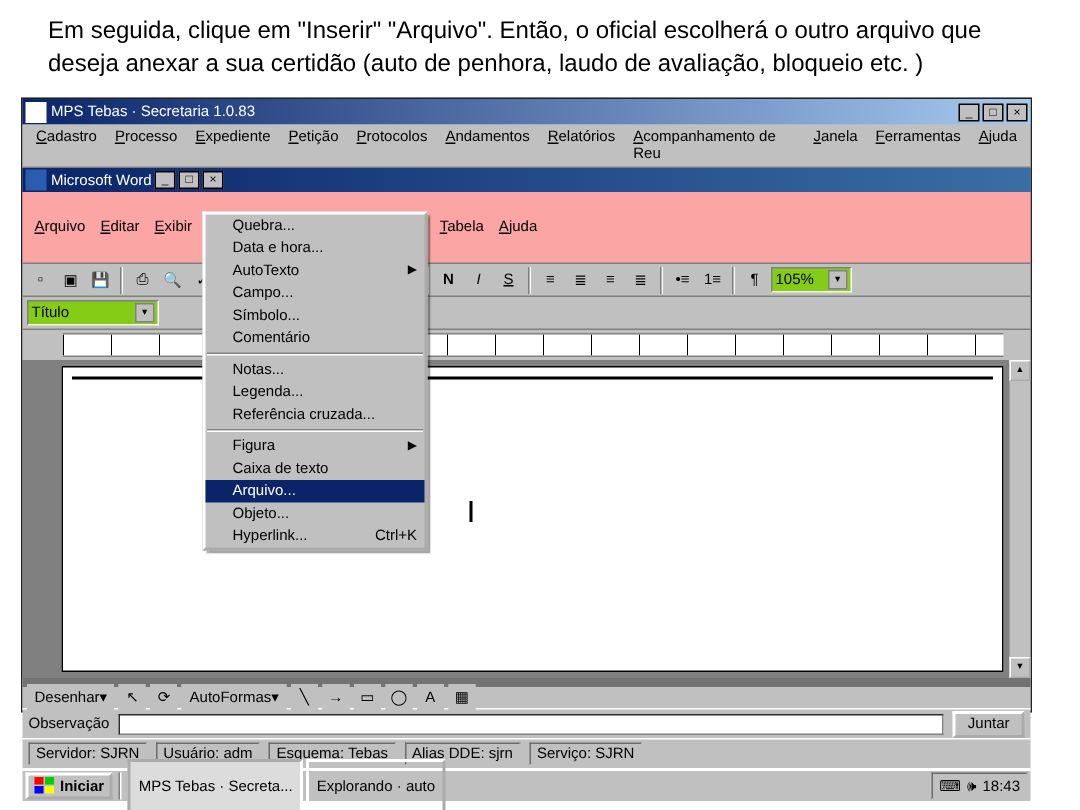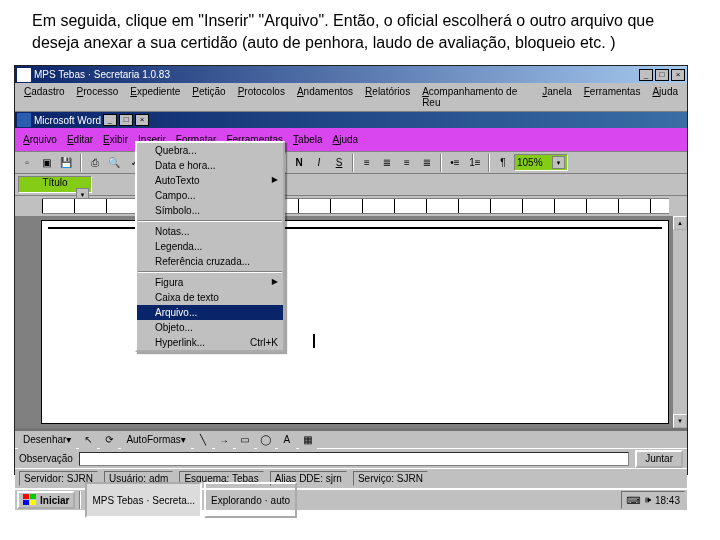--- a/index.html
+++ b/index.html
@@ -52,23 +52,23 @@
     height:16px;
     background: linear-gradient(to right,#0a246a,#3a6ea5);
     display:flex; align-items:center;
     color:#fff; font-size:10px;
     padding:0 2px;
   }
   .word-titlebar .wicon {
     width:14px; height:14px; background:#2a5db0; margin-right:3px; display:inline-block;
   }
   .word-menubar {
-    background:#d946ef;
+    background:#fca5a5;
     border-bottom:1px solid #808080;
-    padding:5px 3px;
+    padding:17px 3px;
     display:flex;
     font-size:10px;
   }
   .word-menubar span { padding:1px 5px; }
   .toolbar {
     background:#c0c0c0;
     border-bottom:1px solid #808080;
     padding:1px 3px;
     display:flex;
     align-items:center;
@@ -145,21 +145,21 @@
     display:flex;
     justify-content:space-between;
     position:relative;
     white-space:nowrap;
   }
   .dropdown .mi .arr { font-size:8px; }
   .dropdown .mi.highlight { background:#0a246a; color:#fff; }
   .dropdown .divider { border-top:1px solid #808080; border-bottom:1px solid #fff; margin:2px 1px; }
   .drawbar {
     background:#c0c0c0;
-    border-top:3px solid #737373;
+    border-top:6px solid #737373;
     height:20px;
     display:flex; align-items:center;
     gap:3px;
     padding:0 3px;
     font-size:10px;
   }
   .obsrow {
     background:#c0c0c0;
     border-top:1px solid #fff;
     height:20px;
@@ -327,21 +327,21 @@
       <div class="tbtn">1≡</div>
       <div class="sep"></div>
       <div class="tbtn">¶</div>
       <div class="combo" style="width:54px;">
         <span>105%</span>
         <span class="dd">▾</span>
       </div>
     </div>
 
     <div class="toolbar">
-      <div class="combo" style="width:74px;flex-direction:column;">
+      <div class="combo" style="width:88px;">
         <span>Título</span>
         <span class="dd">▾</span>
       </div>
     </div>
 
     <div class="ruler-outer">
         <div class="ruler"></div>
       </div>
 
     <div class="doc-area">
@@ -363,20 +363,23 @@
         </div>
         <div class="mi">
           <span>AutoTexto</span>
           <span class="arr">▶</span>
         </div>
         <div class="mi">
           <span>Campo...</span>
         </div>
         <div class="mi">
           <span>Símbolo...</span>
+        </div>
+        <div class="mi">
+          <span>Comentário</span>
         </div>
         <div class="divider"></div>
         <div class="mi">
           <span>Notas...</span>
         </div>
         <div class="mi">
           <span>Legenda...</span>
         </div>
         <div class="mi">
           <span>Referência cruzada...</span>

